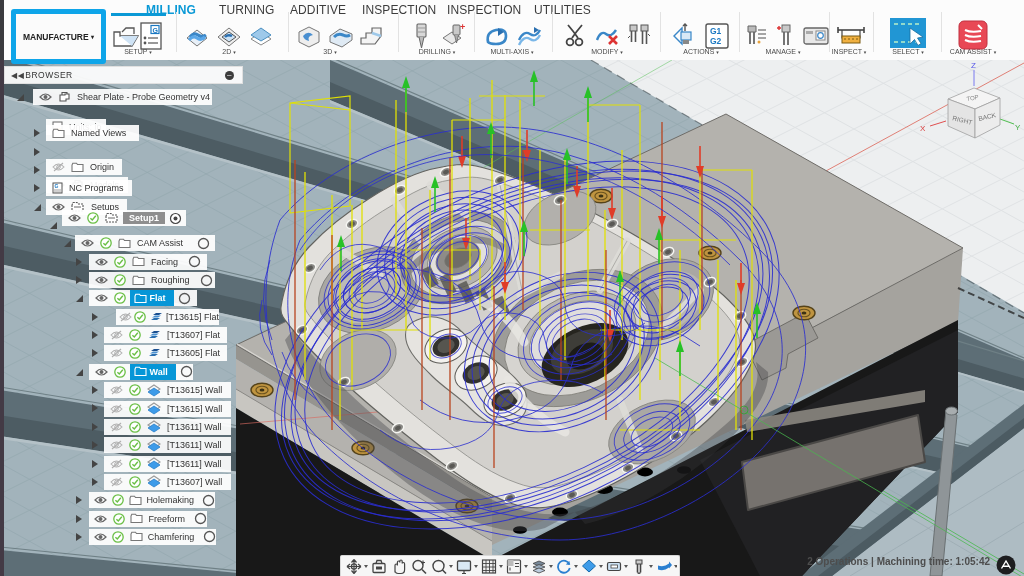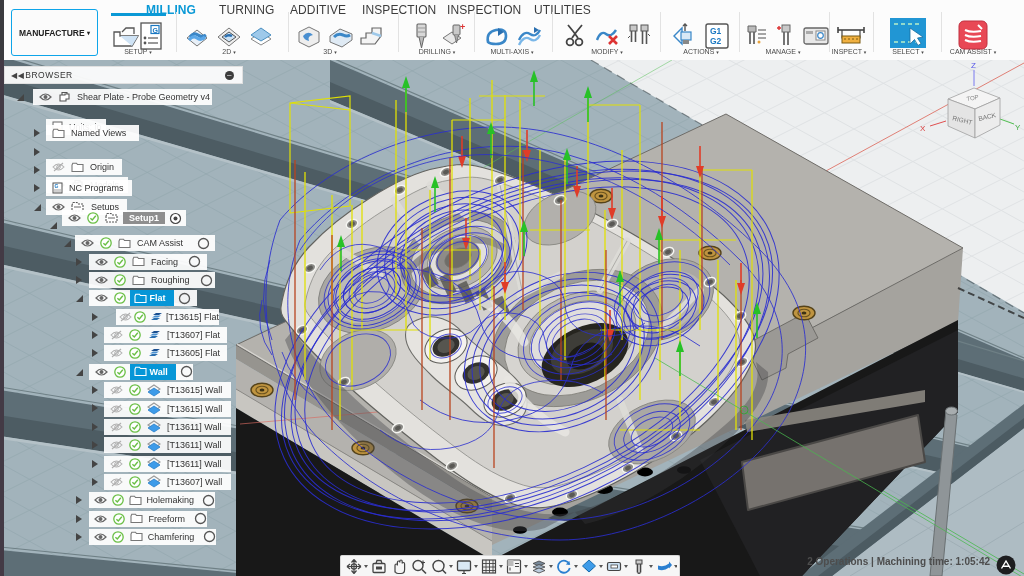--- a/index.html
+++ b/index.html
@@ -3,21 +3,21 @@
 <meta charset="utf-8">
 <style>
   html,body{margin:0;padding:0;width:1024px;height:576px;overflow:hidden;
     font-family:"Liberation Sans",sans-serif;}
   #app{position:relative;width:1024px;height:576px;background:#eceff0;overflow:hidden}
   #scene{position:absolute;left:0;top:0;}
   #topbar{position:absolute;left:0;top:0;width:1024px;height:60px;background:#fcfcfc;}
   .tab{position:absolute;top:3px;font-size:12px;color:#3c3c3c;letter-spacing:.1px;margin-left:28px;}
   .tab.active{color:#0a99d6;font-weight:bold;}
   .tabu{position:absolute;top:13px;height:3px;background:#0a99d6;}
-  #manuf{position:absolute;left:11px;top:9px;width:85px;height:45px;border:1px solid #0ea5e9;
+  #manuf{position:absolute;left:11px;top:9px;width:85px;height:45px;border:5px solid #0ea5e9;
     border-radius:3px;background:#fbfbfb;color:#222;font-size:8.5px;font-weight:bold;
     display:flex;align-items:center;justify-content:center;}
   .glabel{position:absolute;top:48px;font-size:7px;color:#4a4a4a;white-space:nowrap;transform:translateX(-50%);}
   .gsep{position:absolute;top:12px;height:40px;width:1px;background:#e2e2e2;}
   .brow{position:absolute;height:16px;background:rgba(255,255,255,0.93);display:flex;
     align-items:center;font-size:9px;color:#333;white-space:nowrap;}
   .tri{position:absolute;width:0;height:0;}
   #bottombar{position:absolute;left:340px;top:555px;width:338px;height:21px;
     background:#f6f6f6;border:1px solid #d8d8d8;border-bottom:none;border-radius:2px 2px 0 0;
     display:flex;align-items:center;}

